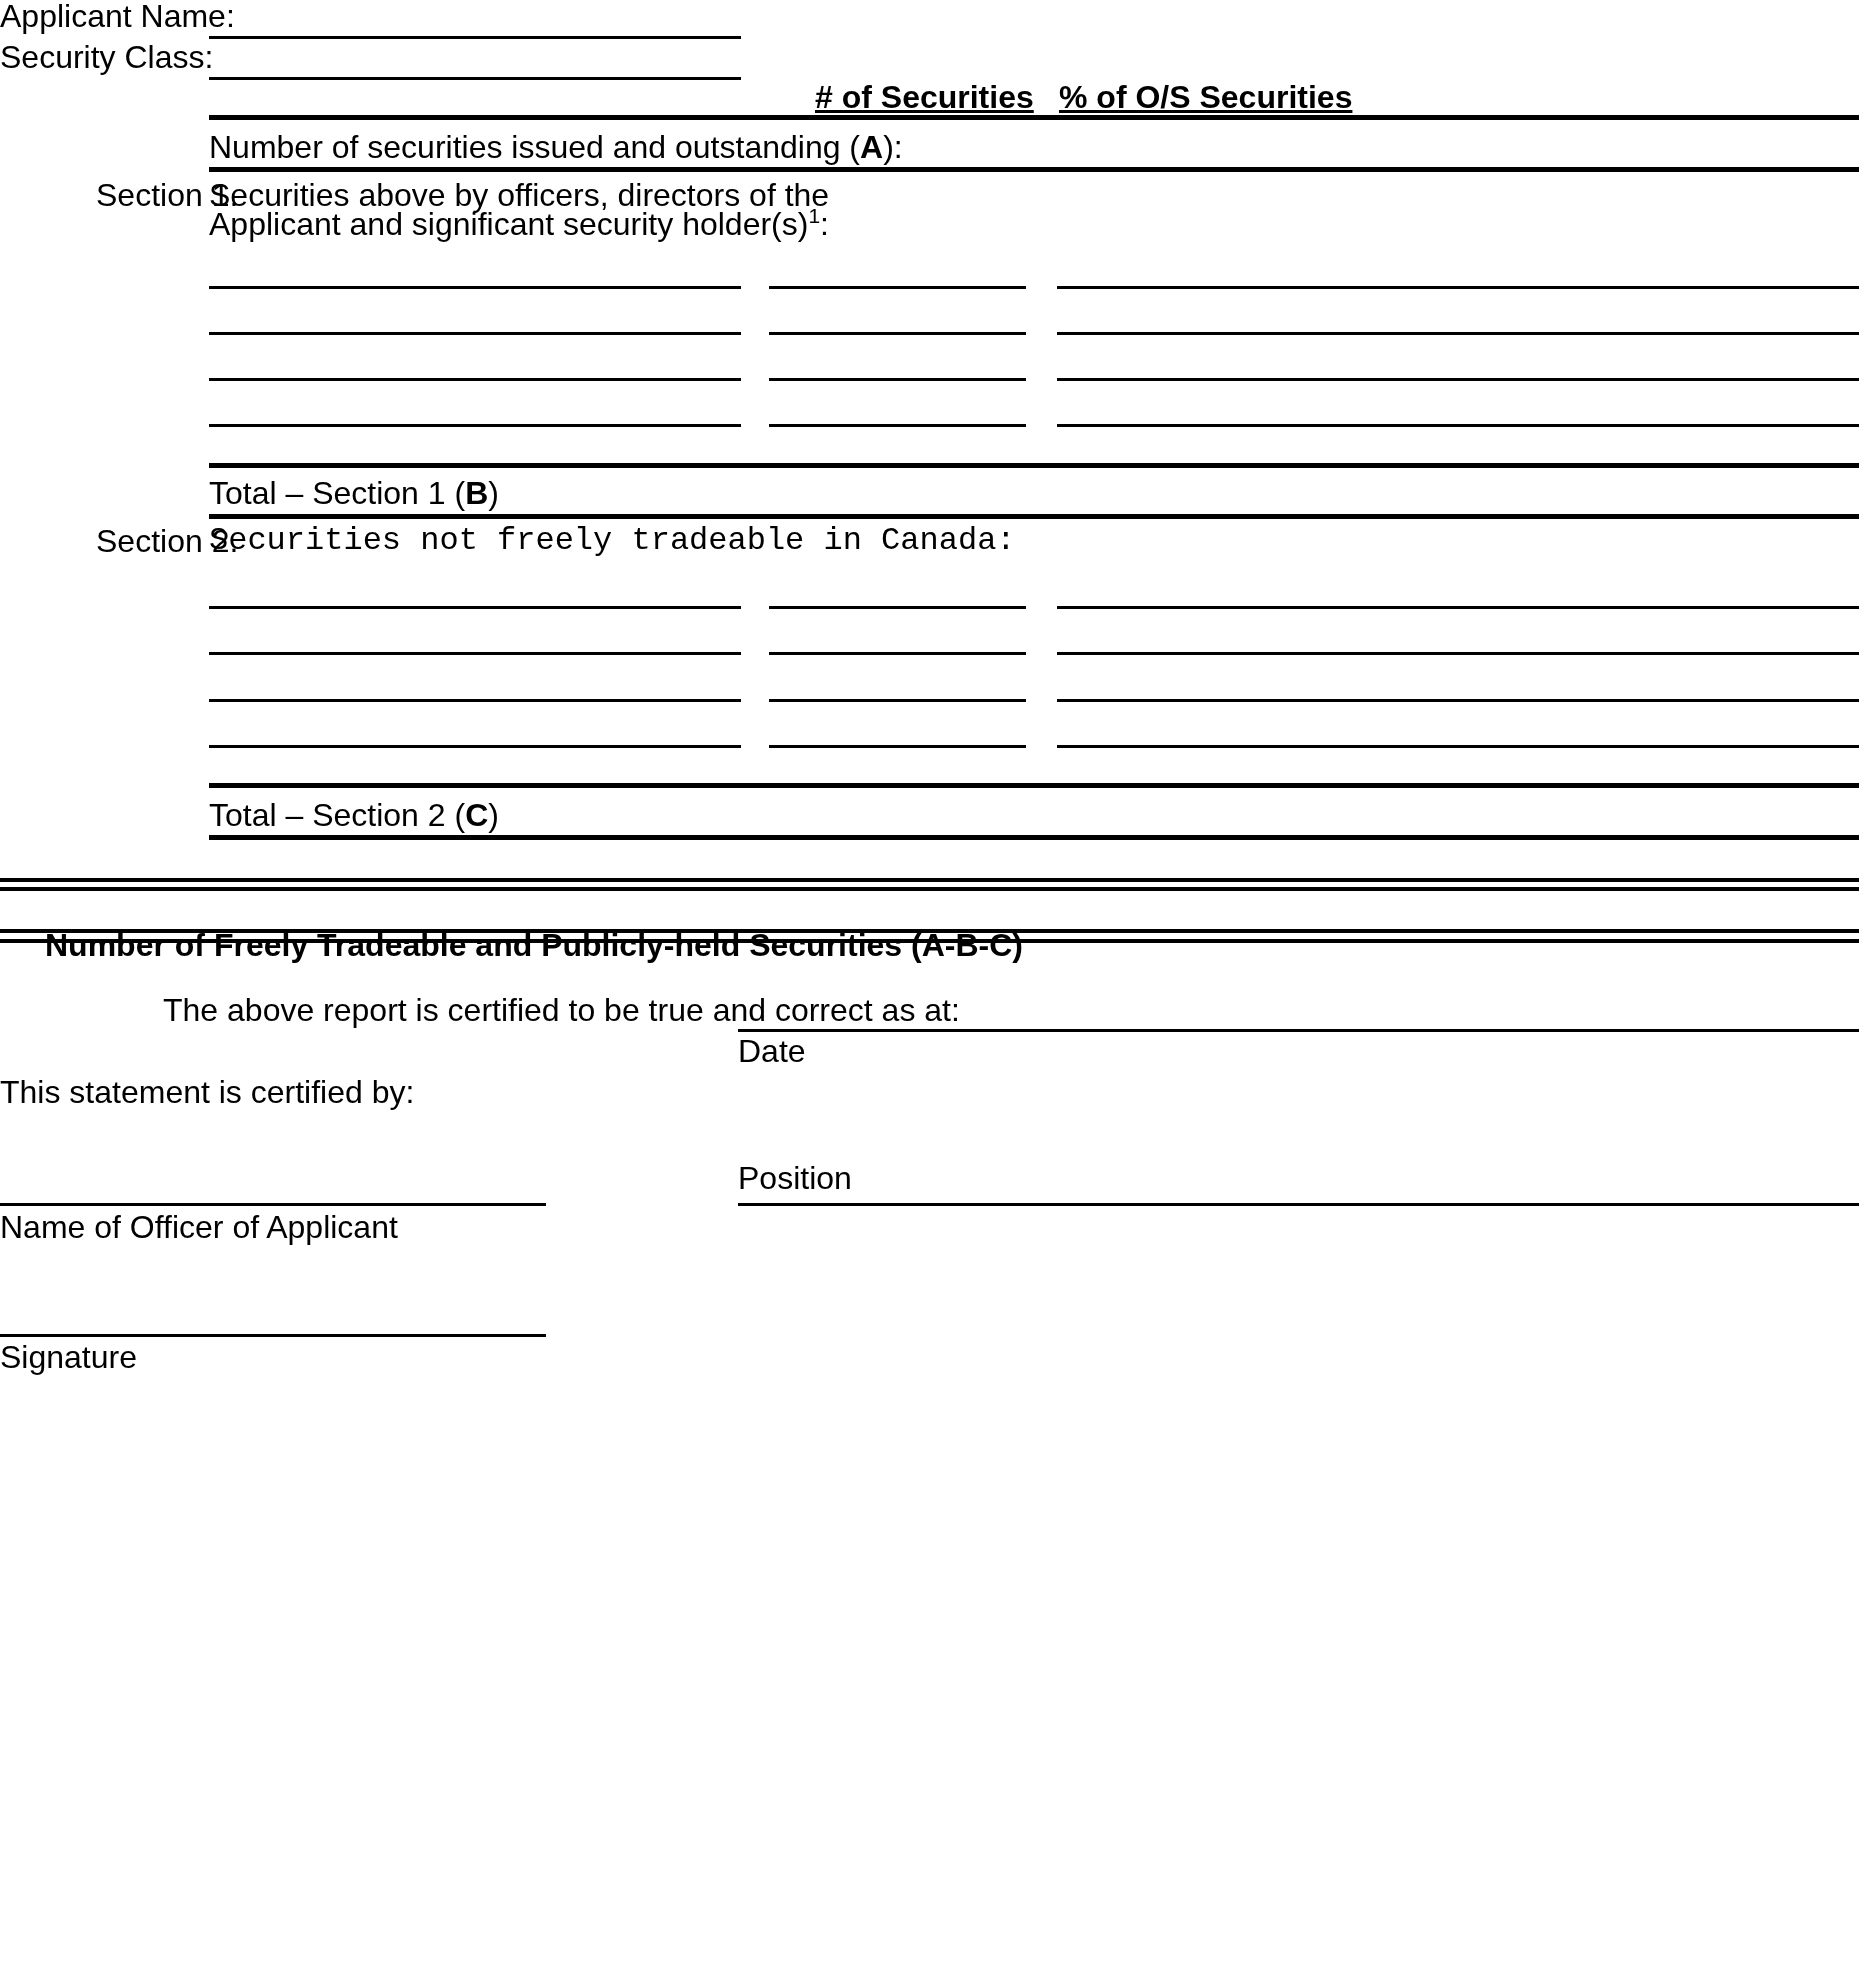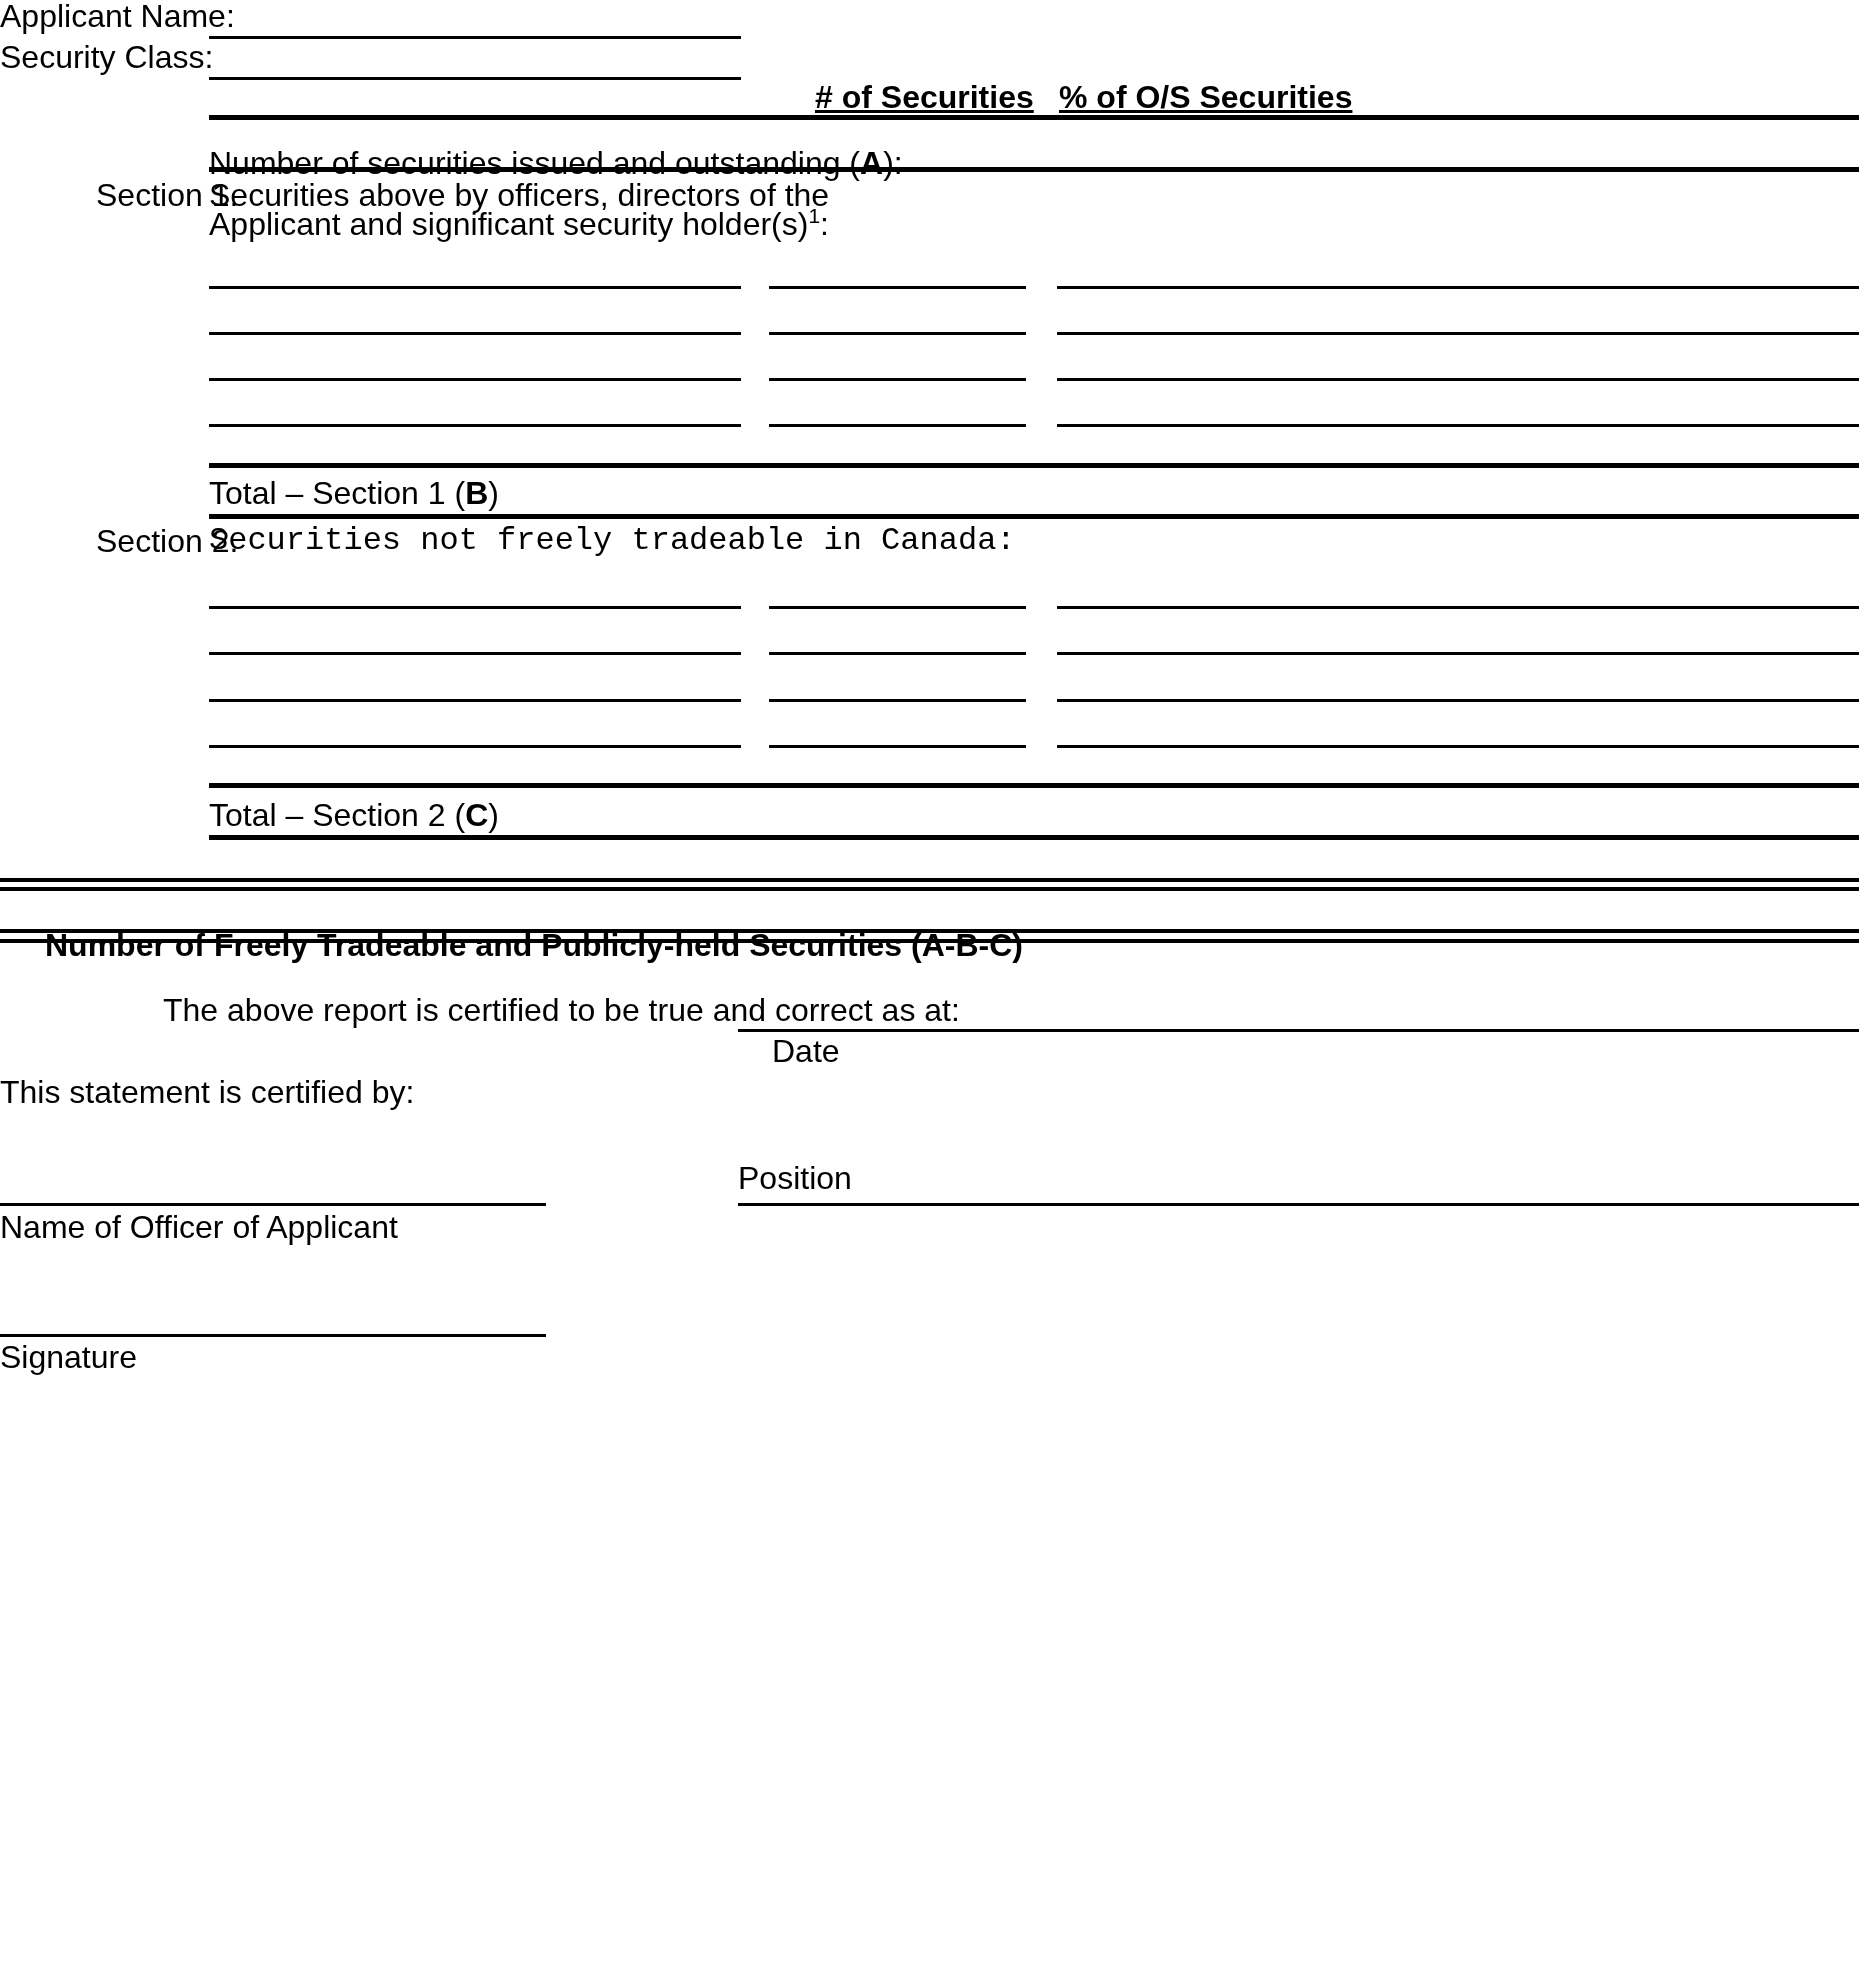--- a/index.html
+++ b/index.html
@@ -58,21 +58,21 @@
   <div class="txt" style="left:0px; top:-3.5px;">Applicant Name:</div>
   <div class="rule thin" style="left:209px; top:36px; width:532px;"></div>
 
   <div class="txt" style="left:0px; top:38px;text-align:center;">Security Class:</div>
   <div class="rule thin" style="left:209px; top:77px; width:532px;"></div>
 
   <div class="txt bold ul" style="left:815px; top:78px;"># of Securities</div>
   <div class="txt bold ul" style="left:1059px; top:78px;">% of O/S Securities</div>
 
   <div class="rule thick" style="left:209px; top:115px; width:1651px;"></div>
-  <div class="txt" style="left:209px; top:144px;"><span>Number of securities issued and outstanding (</span><span class="bold">A</span><span>):</span></div>
+  <div class="txt" style="left:209px; top:128px;"><span>Number of securities issued and outstanding (</span><span class="bold">A</span><span>):</span></div>
   <div class="rule thick" style="left:209px; top:167px; width:1651px;"></div>
 
   <div class="txt" style="left:96px; top:176px;">Section 1.</div>
   <div class="txt" style="left:209px; top:176px;">Securities above by officers, directors of the</div>
   <div class="txt" style="left:209px; top:205px;"><span>Applicant and significant security holder(s)</span><span class="sup">1</span><span>:</span></div>
 
   <div class="rule thin" style="left:209px; top:286px; width:532px;"></div>
   <div class="rule thin" style="left:769px; top:286px; width:257px;"></div>
   <div class="rule thin" style="left:1057px; top:286px; width:803px;"></div>
 
@@ -119,21 +119,21 @@
   <div class="dbl-top" style="left:0px; top:887px; width:1860px;"></div>
 
   <div class="txt bold" style="left:45px; top:894px;margin-top:32px;">Number of Freely Tradeable and Publicly-held Securities (A-B-C)</div>
 
   <div class="dbl-bot" style="left:0px; top:929px; width:1860px;"></div>
   <div class="dbl-bot" style="left:0px; top:939px; width:1860px;"></div>
 
   <div class="txt" style="left:163px; top:991px;">The above report is certified to be true and correct as at:</div>
 
   <div class="rule thin" style="left:738px; top:1029px; width:1121px;"></div>
-  <div class="txt" style="left:772px; top:1032px;text-align:center;">Date</div>
+  <div class="txt" style="left:738px; top:1032px;text-align:center;">Date</div>
 
   <div class="txt" style="left:0px; top:1073px;">This statement is certified by:</div>
 
   <div class="rule thin" style="left:0px; top:1203px; width:546px;"></div>
   <div class="txt" style="left:0px; top:1208px;">Name of Officer of Applicant</div>
 
   <div class="rule thin" style="left:738px; top:1203px; width:1121px;"></div>
   <div class="txt" style="left:738px; top:1159px;">Position</div>
 
   <div class="rule thin" style="left:0px; top:1334px; width:546px;"></div>

